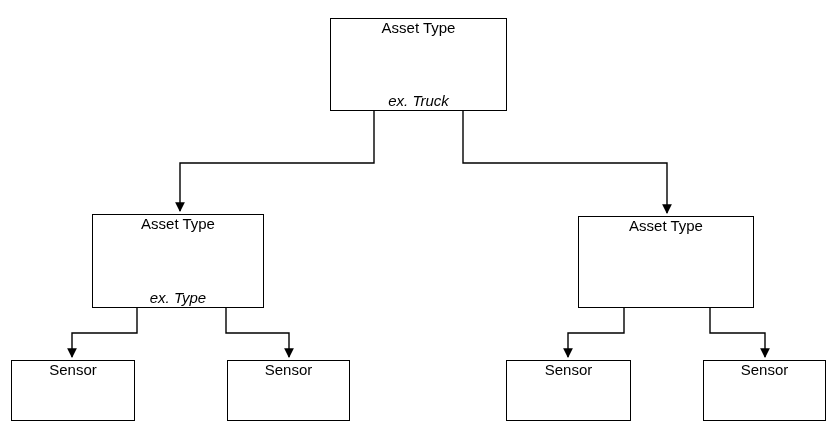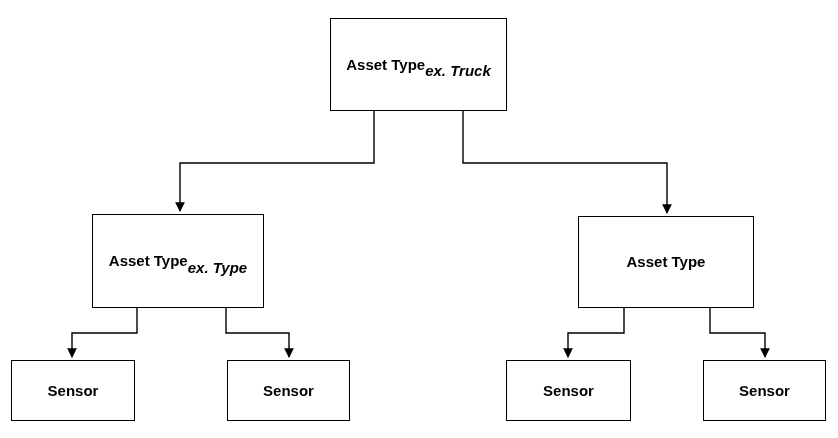--- a/index.html
+++ b/index.html
@@ -23,26 +23,26 @@
     width: 838px;
     height: 438px;
     pointer-events: none;
   }
   .node {
     position: absolute;
     box-sizing: border-box;
     border: 1.4px solid #000000;
     background: #ffffff;
     display: flex;
+    flex-direction: column;
     align-items: center;
-    justify-content: center;
+    justify-content: space-between;
     text-align: center;
     font-size: 15px;
     line-height: 18px;
-    font-weight: bold;
   }
   .node .title {
     white-space: nowrap;
   }
   .node .subtitle {
     font-style: italic;
     white-space: nowrap;
     margin-top: 13px;
   }
   

